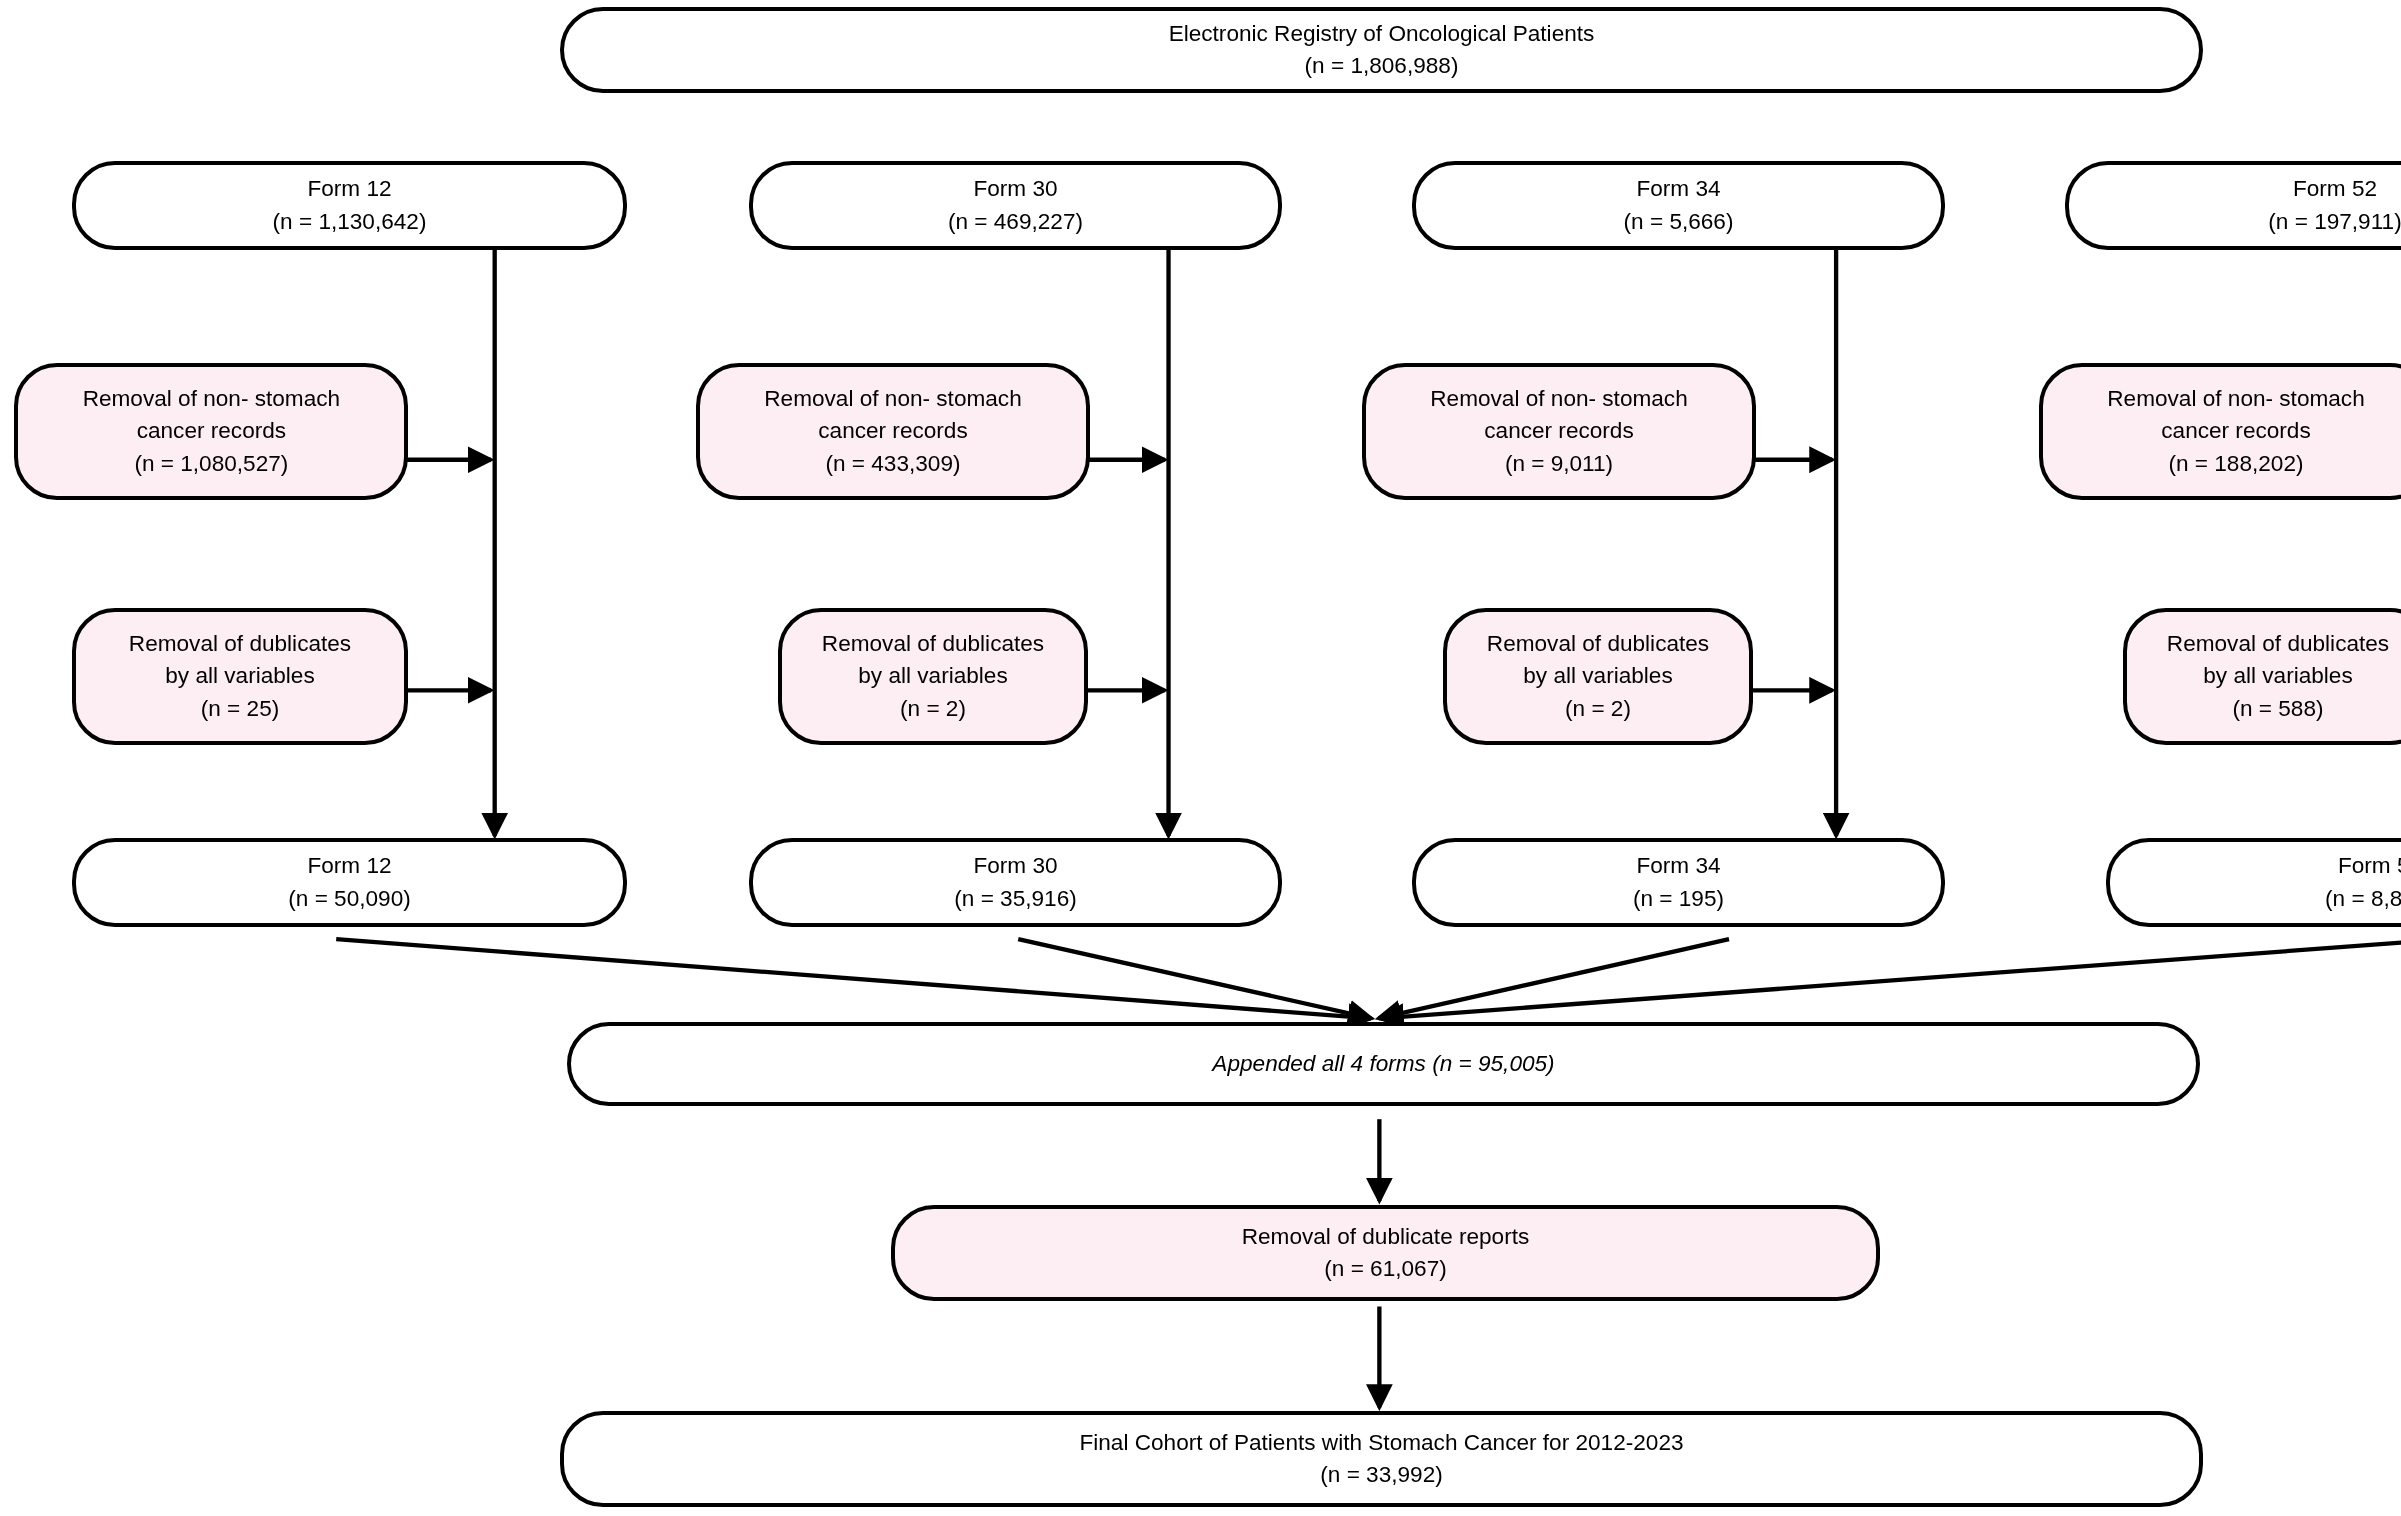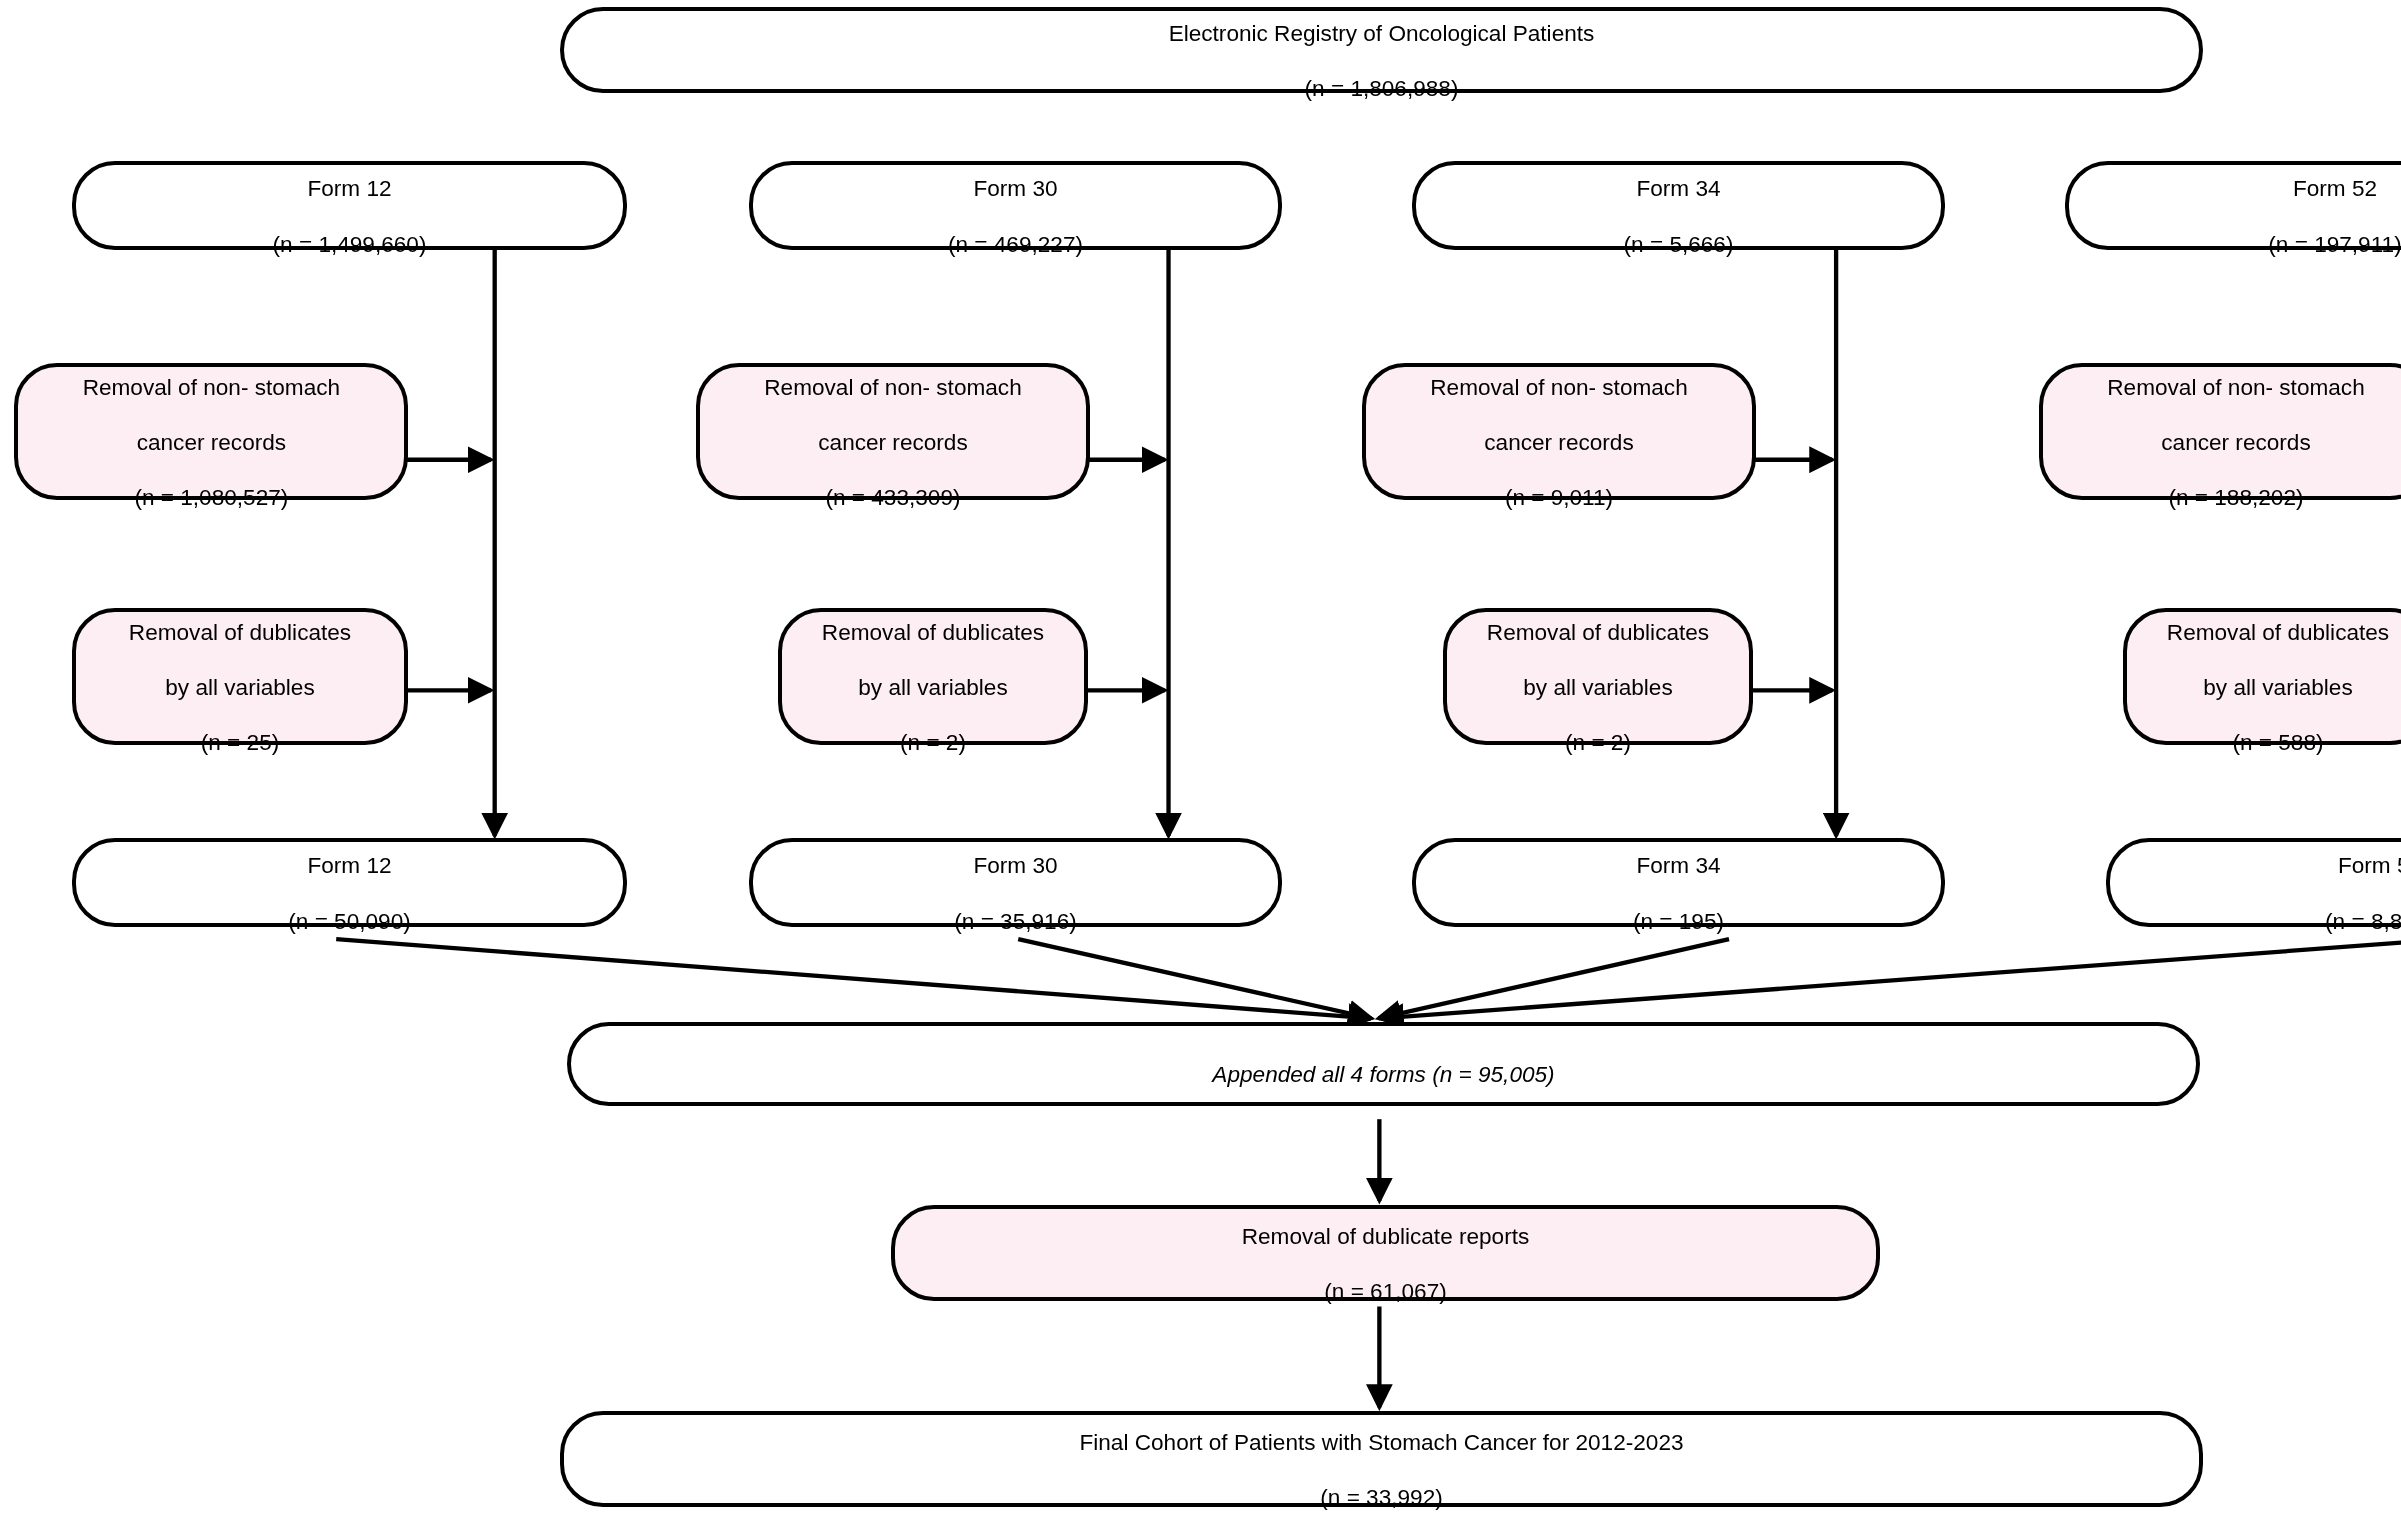--- a/index.html
+++ b/index.html
@@ -37,21 +37,20 @@
     color: #000000;
     font-size: 22.6px;
     line-height: 1.42;
     z-index: 2;
   }
   .node.pink {
     background: #fdeef4;
   }
   .node .line {
     white-space: nowrap;
-    margin-top: 23px;
   }
 </style>
 </head>
 <body>
 
 <div id="canvas">
 
   <svg id="edges" viewBox="0 0 5528 3158" xmlns="http://www.w3.org/2000/svg">
     <defs>
       <marker id="arrow" viewBox="0 0 10 10" refX="8.6" refY="5" markerWidth="6.2" markerHeight="6.2" orient="auto-start-reverse">
@@ -90,21 +89,21 @@
     </g>
   </svg>
 
   <div class="node" style="left:560px; top:7.2px; width:1643px; height:86px;">
     <span class="line">Electronic Registry of Oncological Patients</span>
     <span class="line">(n = 1,806,988)</span>
   </div>
 
   <div class="node" style="left:72px; top:161px; width:555px; height:89px;">
     <span class="line">Form 12</span>
-    <span class="line">(n = 1,499,660)</span>
+    <span class="line">(n = 1,130,642)</span>
   </div>
   <div class="node" style="left:749px; top:161px; width:533px; height:89px;">
     <span class="line">Form 30</span>
     <span class="line">(n = 469,227)</span>
   </div>
   <div class="node" style="left:1412px; top:161px; width:533px; height:89px;">
     <span class="line">Form 34</span>
     <span class="line">(n = 5,666)</span>
   </div>
   <div class="node" style="left:2065px; top:161px; width:540px; height:89px;">

